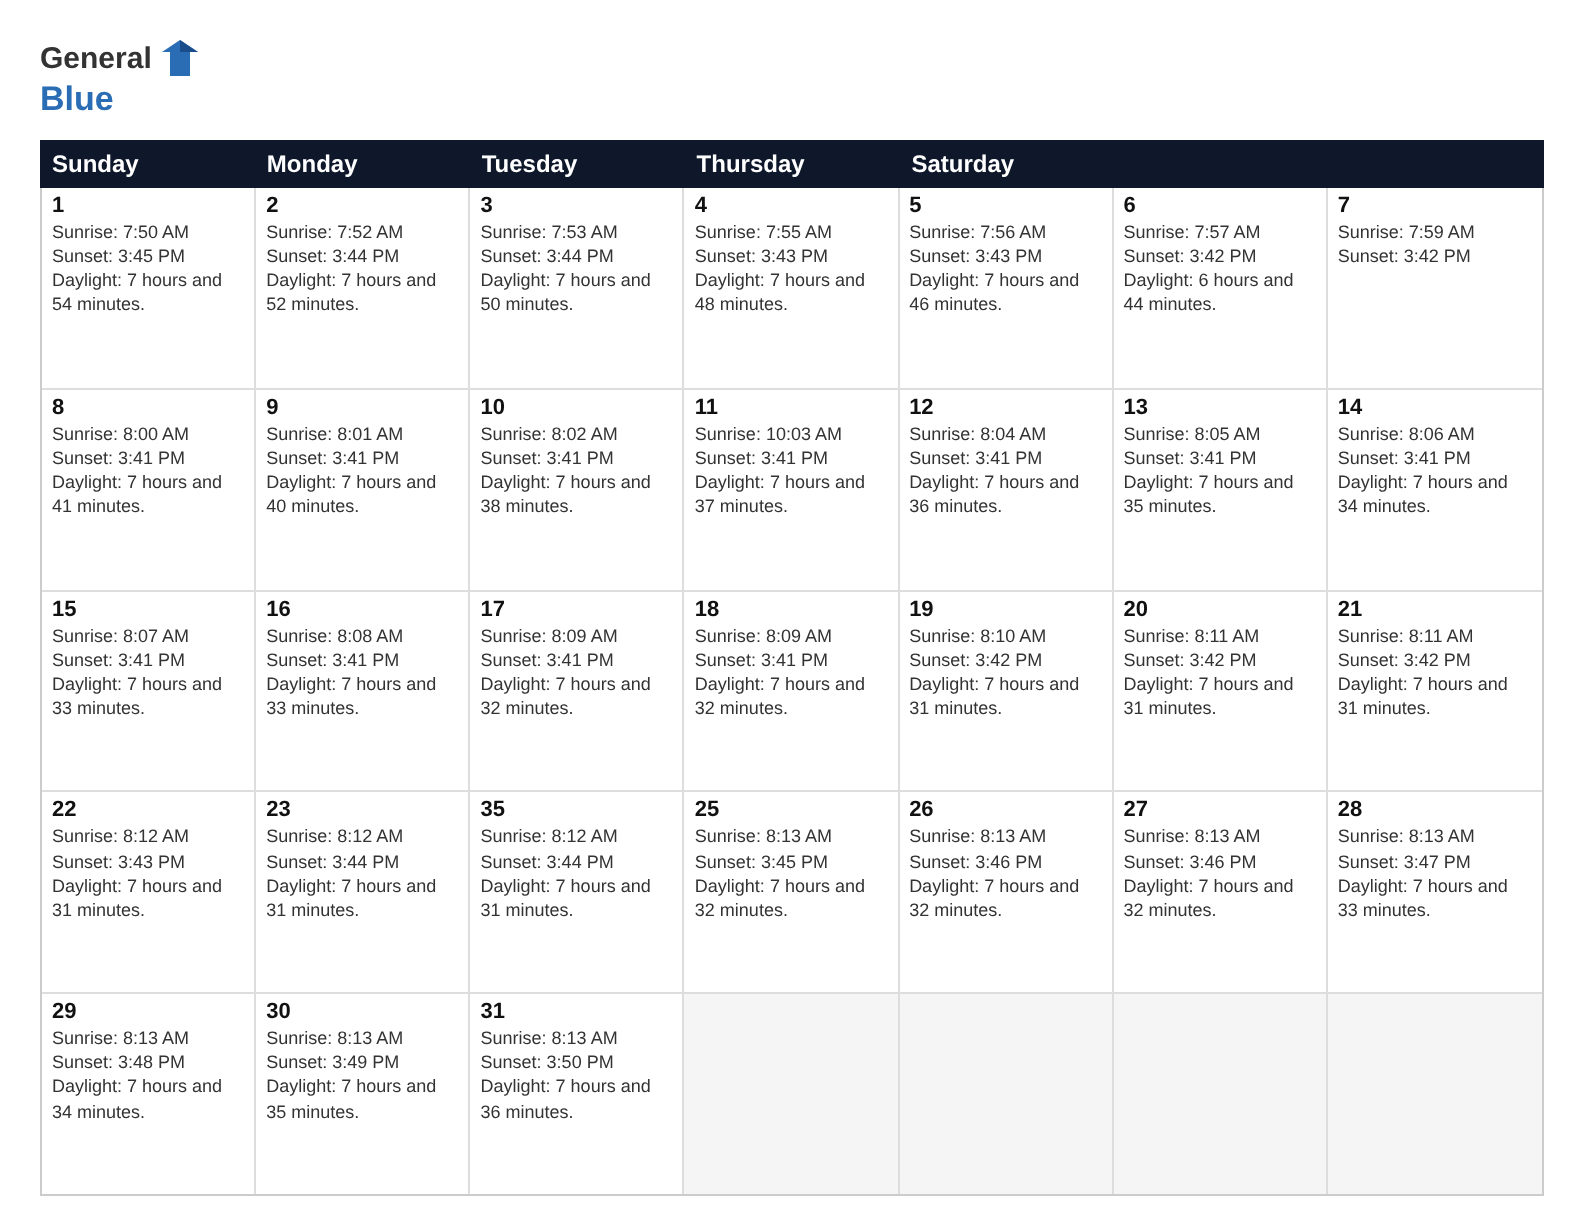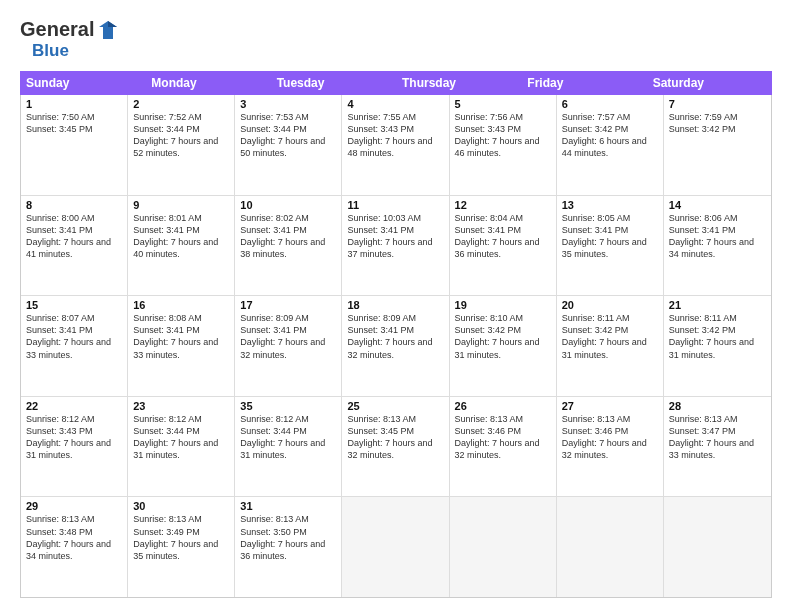--- a/index.html
+++ b/index.html
@@ -28,21 +28,21 @@
       flex-direction: column;
       align-items: flex-start;
     }
     .logo-text {
       display: flex;
       align-items: center;
       font-size: 18px;
       font-weight: bold;
       color: #1a1a1a;
     }
-    .logo-general { color: #333; font-weight: bold; font-size: 20px; }
+    .logo-general { color: #333; font-weight: bold; font-size: 15px; }
     .logo-blue { color: #2a6db5; font-weight: bold; font-size: 17px; }
     .logo-icon {
       width: 22px;
       height: 22px;
       margin-left: 3px;
     }
     .title-area {
       text-align: right;
     }
     .month-title {
@@ -56,22 +56,22 @@
       color: #555;
       margin-top: 2px;
     }
     .calendar {
       flex: 1;
       display: flex;
       flex-direction: column;
     }
     .cal-header {
       display: grid;
-      grid-template-columns: repeat(6, 1fr);
-      background: #8b5cf6;
+      grid-template-columns: repeat(7, 1fr);
+      background: #0f172a;
     }
     .cal-header-cell {
       color: #fff;
       font-size: 12px;
       font-weight: bold;
       padding: 5px 6px;
       text-align: left;
     }
     .cal-body {
       flex: 1;
@@ -122,45 +122,45 @@
 <div class="page">
   <div class="header">
     <div class="logo">
       <div class="logo-text">
         <span class="logo-general">General</span>
         <svg class="logo-icon" viewBox="0 0 22 22">
           <polygon points="11,2 20,8 16,8 16,20 6,20 6,8 2,8" fill="#2a6db5"></polygon>
           <polygon points="11,2 20,8 11,8" fill="#1a4d8a"></polygon>
         </svg>
       </div>
-      <div style="display:flex;align-items:flex-end;margin-left:12px;">
+      <div style="display:flex;align-items:flex-end;">
         <span class="logo-blue">Blue</span>
       </div>
     </div>
     <div class="title-area">
       <div class="month-title"></div>
       <div class="subtitle"></div>
     </div>
   </div>
 
   <div class="calendar">
     <div class="cal-header">
       <div class="cal-header-cell">Sunday</div>
       <div class="cal-header-cell">Monday</div>
       <div class="cal-header-cell">Tuesday</div>
       <div class="cal-header-cell">Thursday</div>
-      <div class="cal-header-cell">Friday</div>
       <div class="cal-header-cell">Saturday</div>
     </div>
     <div class="cal-body" id="cal-body">
     <div class="cal-row">
           <div class="cal-cell">
             <div class="day-num">1</div>
             <div class="cell-line">Sunrise: 7:50 AM</div>
             <div class="cell-line">Sunset: 3:45 PM</div>
+            <div class="cell-line">Daylight: 7 hours and 54 minutes.</div>
           </div>
           <div class="cal-cell">
             <div class="day-num">2</div>
             <div class="cell-line">Sunrise: 7:52 AM</div>
             <div class="cell-line">Sunset: 3:44 PM</div>
             <div class="cell-line">Daylight: 7 hours and 52 minutes.</div>
           </div>
           <div class="cal-cell">
             <div class="day-num">3</div>
             <div class="cell-line">Sunrise: 7:53 AM</div>

